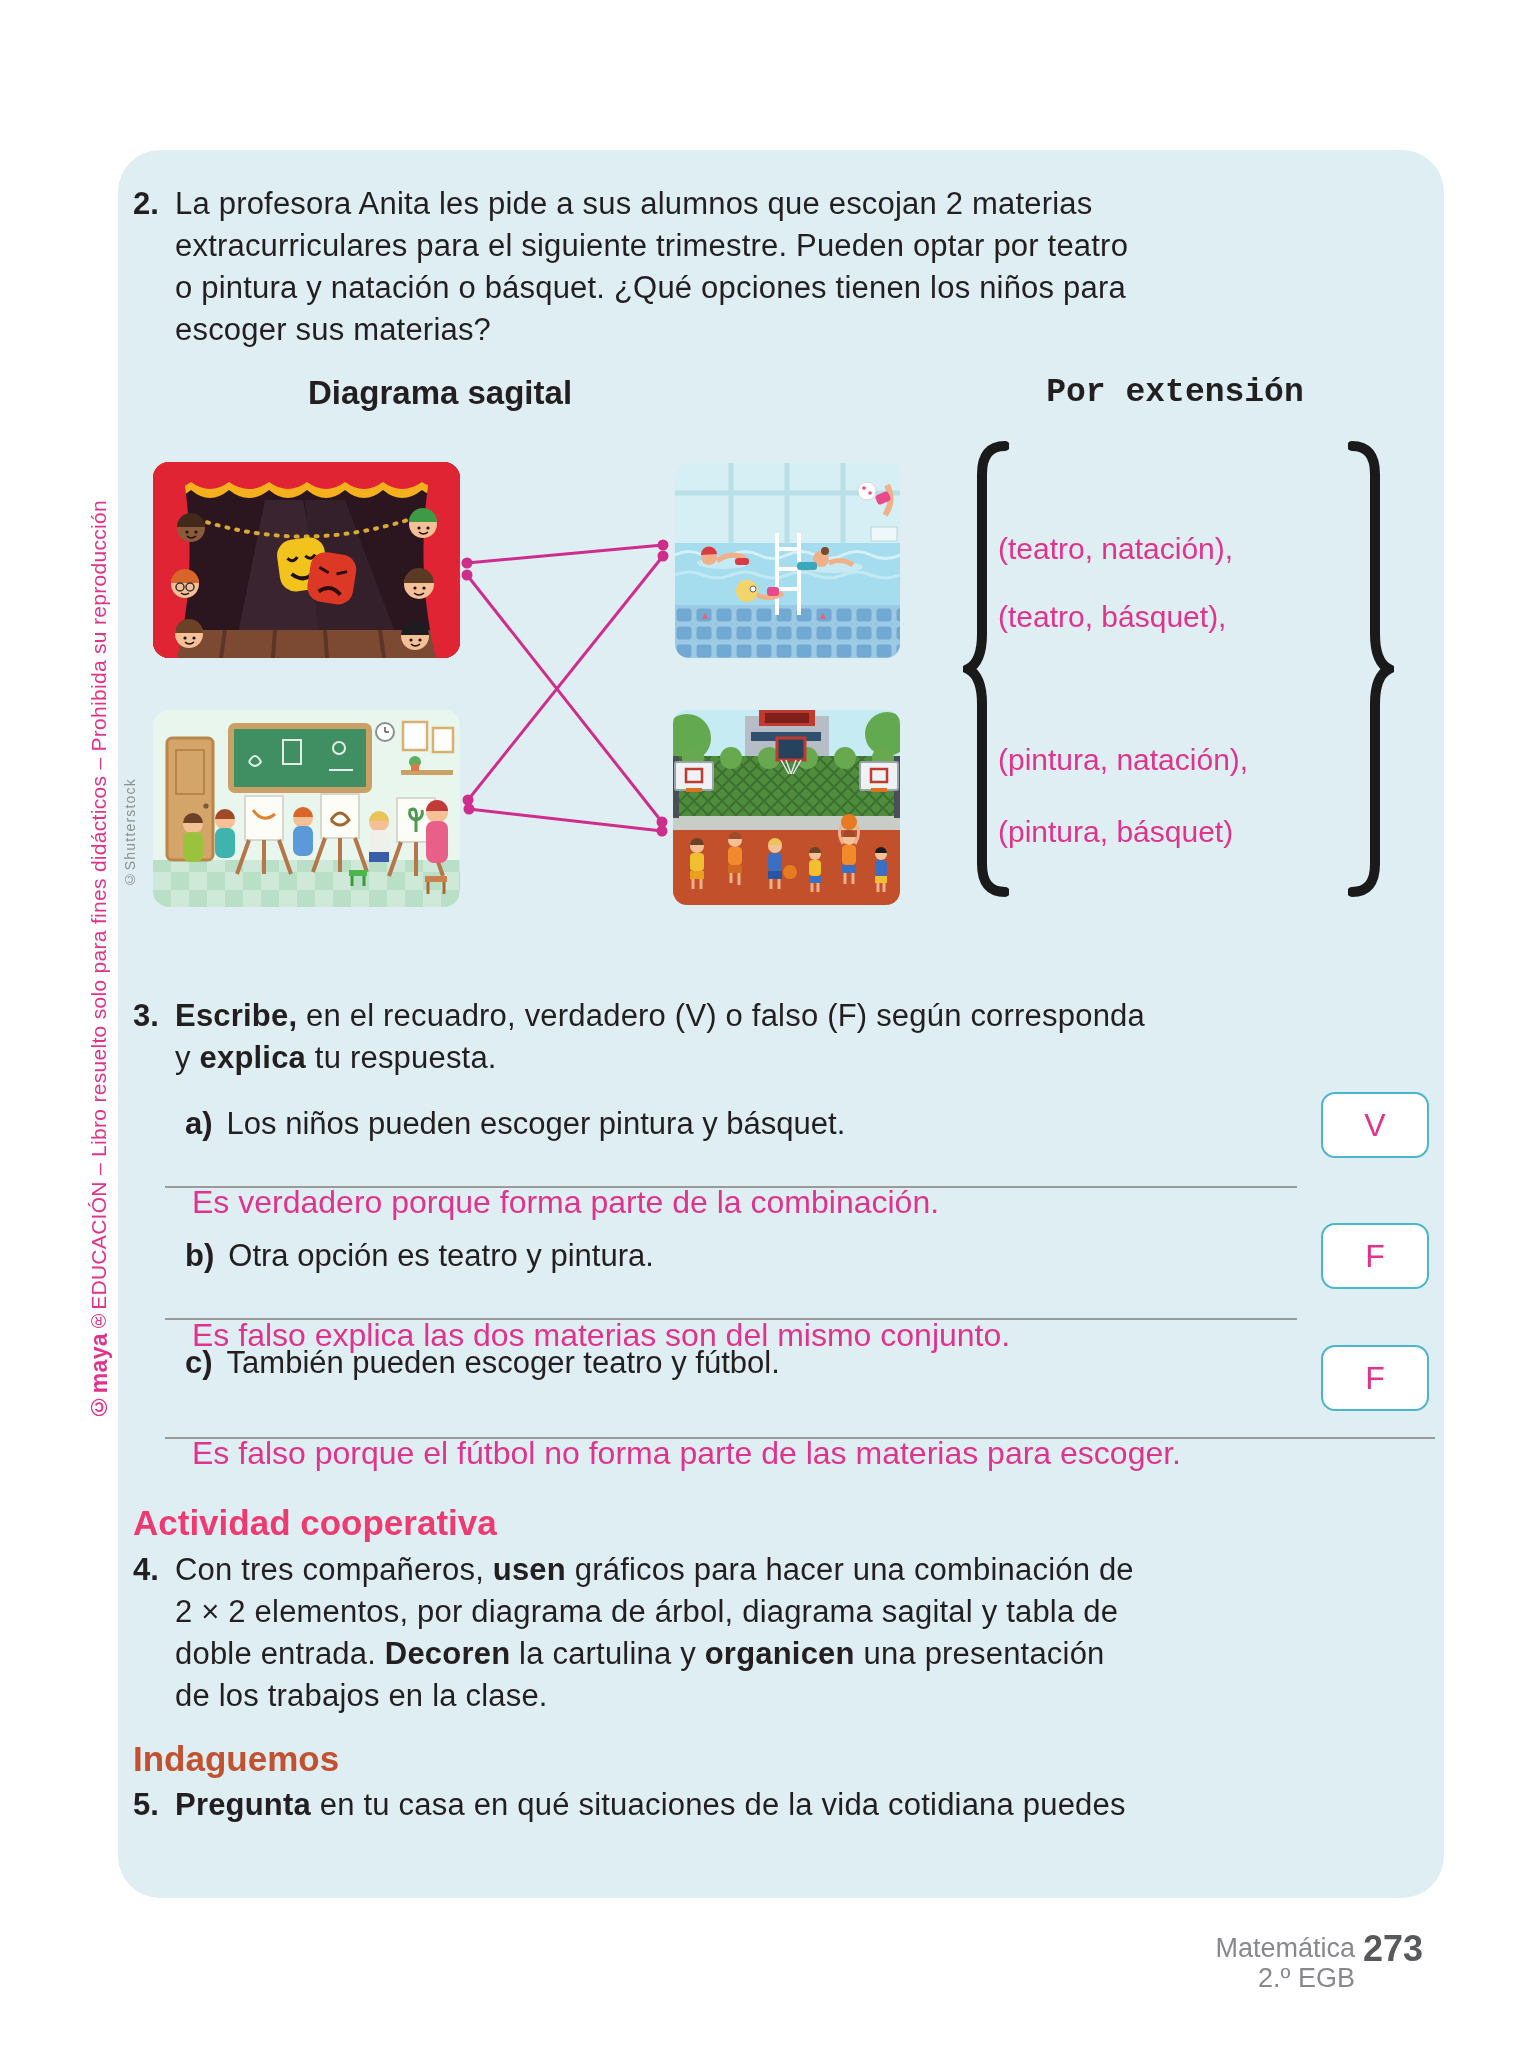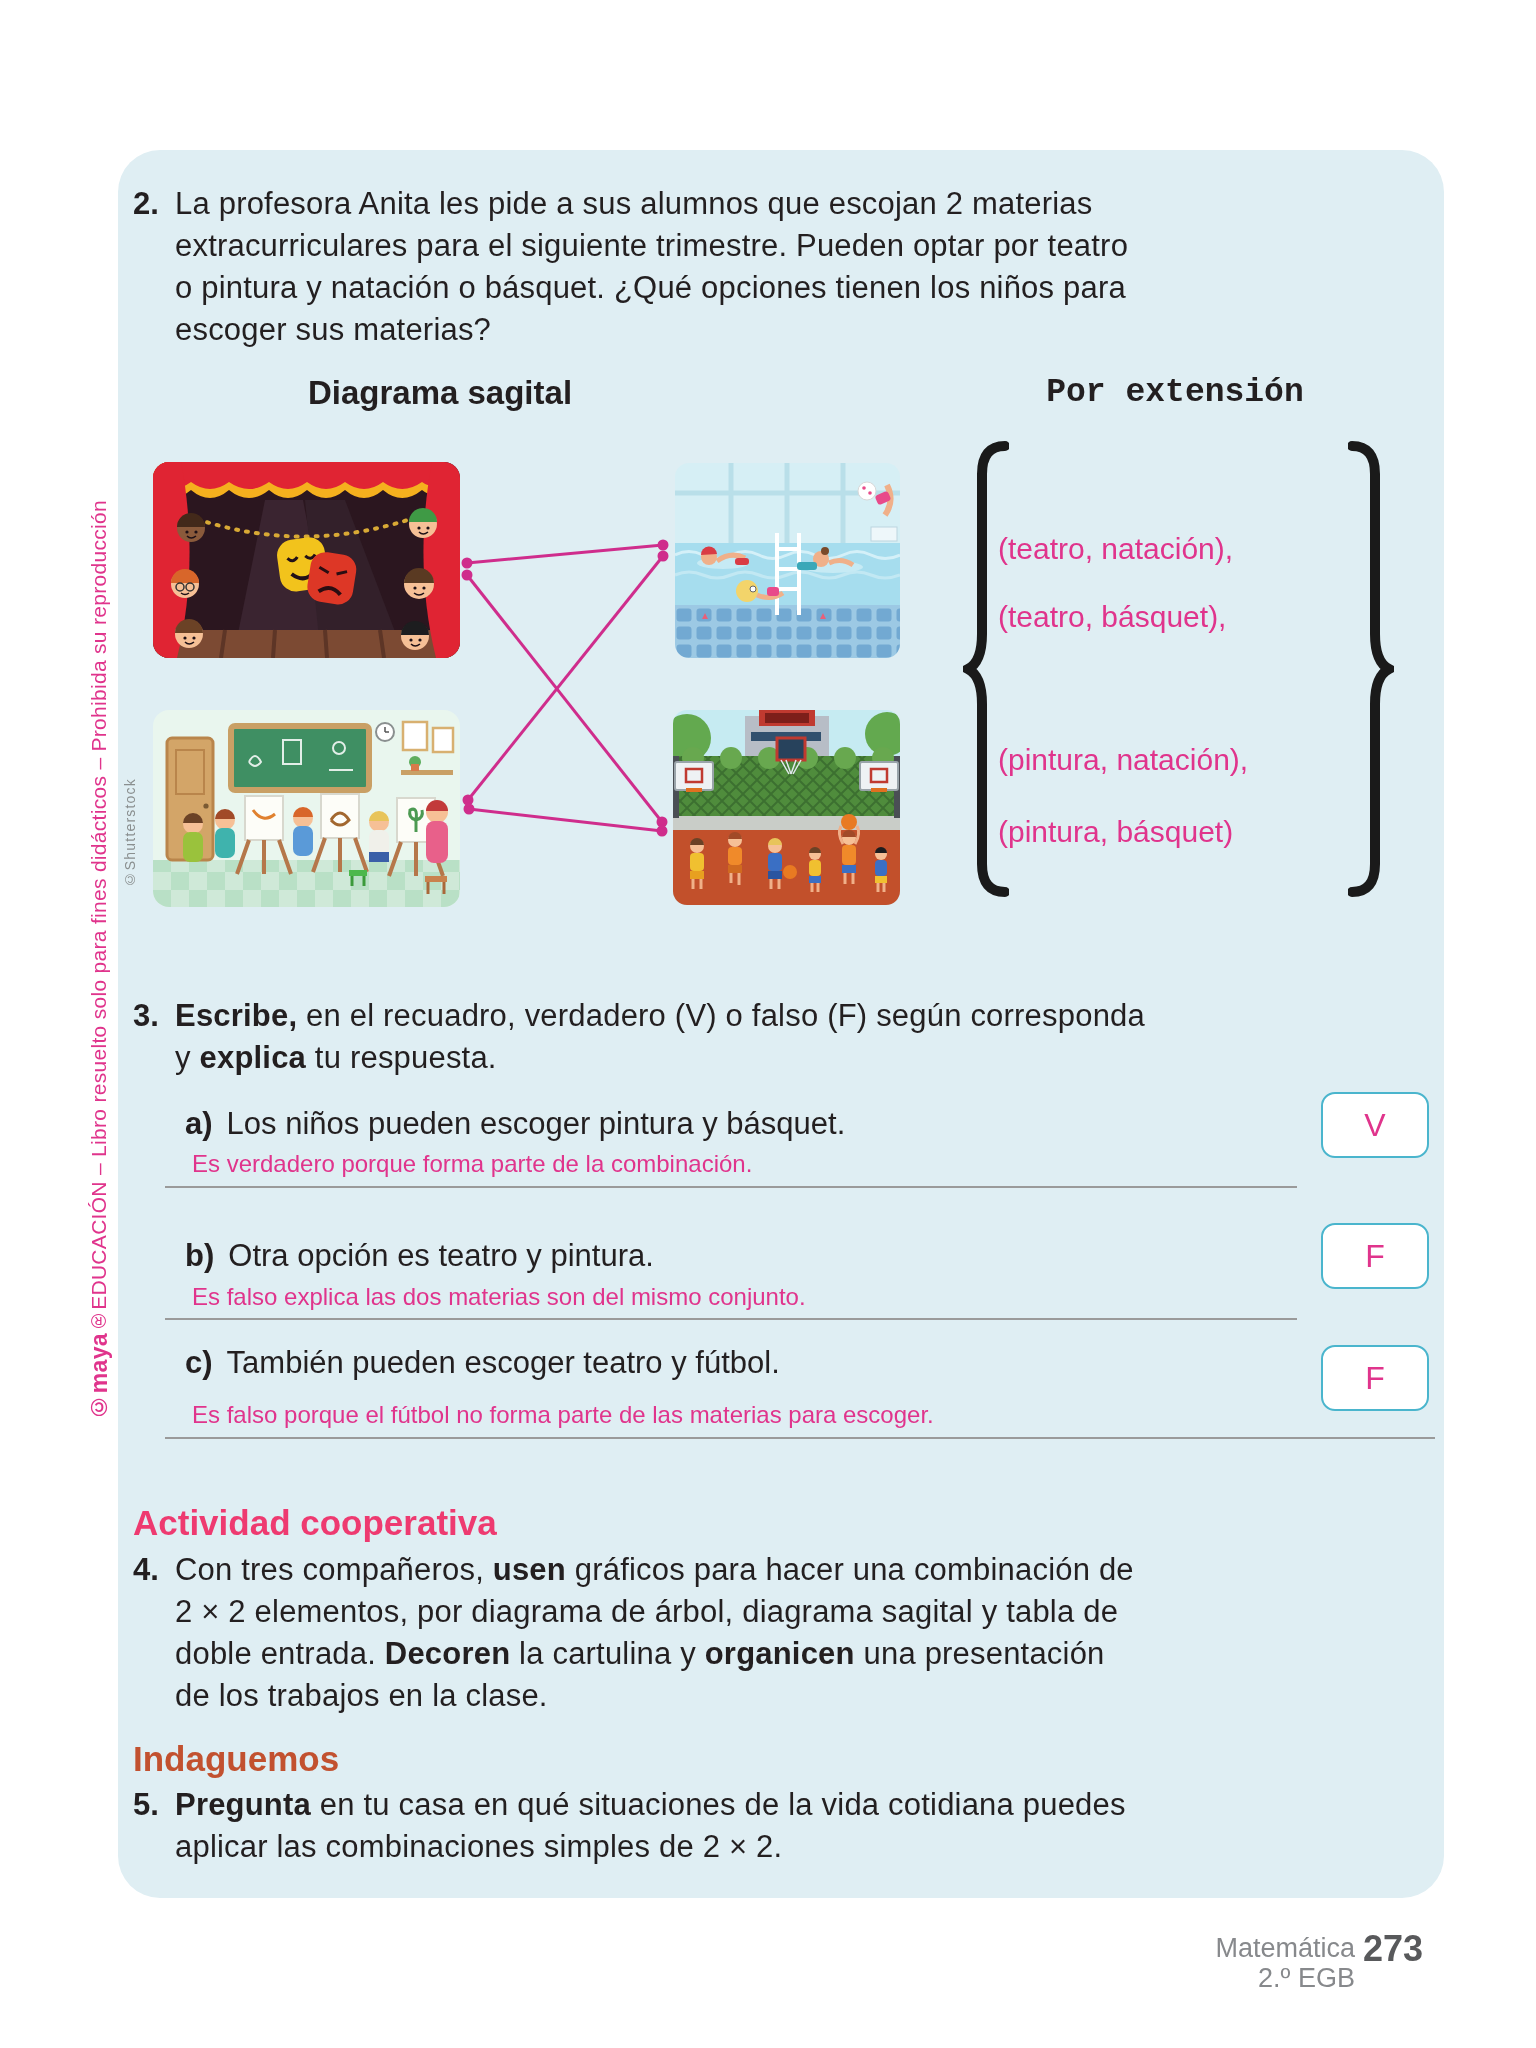--- a/index.html
+++ b/index.html
@@ -8,21 +8,21 @@
   .abs{position:absolute;}
   .card{position:absolute;left:118px;top:150px;width:1326px;height:1748px;
         background:var(--card_bg);border-radius:42px;}
   .body{font-size:31px;line-height:42px;letter-spacing:.2px;}
   .body .ln{height:42px;white-space:nowrap;}
   .num{font-weight:bold;font-size:31px;line-height:42px;}
   .dtitle{font-size:33px;font-weight:bold;text-align:center;white-space:nowrap;}
   .pair{width:360px;color:var(--pink);font-size:30px;white-space:nowrap;}
   .stmt{font-size:31px;white-space:nowrap;}
   .stmt .lbl{font-weight:bold;margin-right:14px;}
-  .answer{color:var(--pink);font-size:24px;white-space:nowrap;}
+  .answer{color:var(--pink);font-size:32px;white-space:nowrap;margin-top:34px;}
   .ansline{border-bottom:2px solid var(--underline);}
   .ansbox{width:104px;height:62px;background:#fff;border:2.5px solid var(--box_border);
           border-radius:14px;display:flex;align-items:center;justify-content:center;
           font-size:32px;color:var(--pink);}
   .h-pink{color:var(--heading_pink);font-size:35px;font-weight:bold;white-space:nowrap;}
   .h-orange{color:var(--orange);font-size:35px;font-weight:bold;white-space:nowrap;}
   .vert{writing-mode:vertical-rl;transform:rotate(180deg);}
   .sidebar{color:var(--pink);font-size:21px;letter-spacing:.3px;white-space:nowrap;}
   .sidebar .brand{font-weight:bold;font-size:23px;}
   .credit{color:#8a8f8f;font-size:14px;letter-spacing:1.2px;white-space:nowrap;}
@@ -440,21 +440,20 @@
     <div class="ln"><span>Con tres compañeros, </span><span style="font-weight: 700;">usen</span><span> gráficos para hacer una combinación de</span></div>
     <div class="ln"><span>2 × 2 elementos, por diagrama de árbol, diagrama sagital y tabla de</span></div>
     <div class="ln"><span>doble entrada. </span><span style="font-weight: 700;">Decoren</span><span> la cartulina y </span><span style="font-weight: 700;">organicen</span><span> una presentación</span></div>
     <div class="ln"><span>de los trabajos en la clase.</span></div>
   </div>
 
   <div class="abs h-orange" style="left:133px;top:1739px;">Indaguemos</div>
   <div class="abs num" style="left:133px;top:1784px;">5.</div>
   <div class="abs body" style="left:175px;top:1784px;">
     <div class="ln"><span style="font-weight: 700;">Pregunta</span><span> en tu casa en qué situaciones de la vida cotidiana puedes</span></div>
-    <div class="ln"><span>aplicar las combinaciones simples de 2 × 2.</span></div>
   </div>
 
   <div class="abs footer-label" style="left:1095px;top:1933px;">
     <div>Matemática</div>
     <div>2.º EGB</div>
   </div>
   <div class="abs footer-num" style="left:1363px;top:1928px;">273</div>
 
 </div>
 

